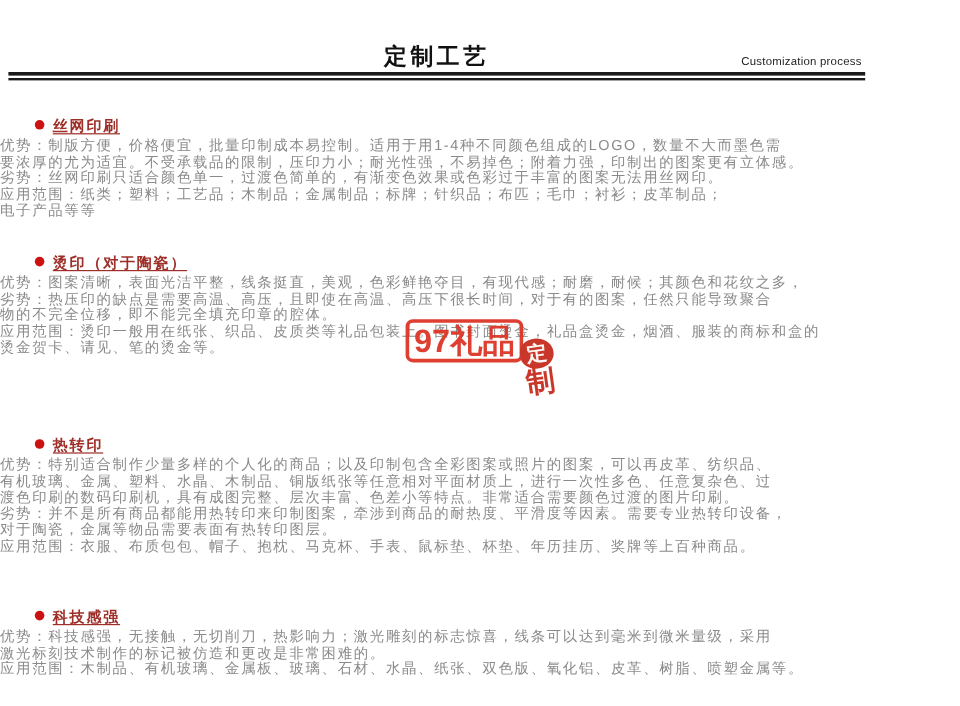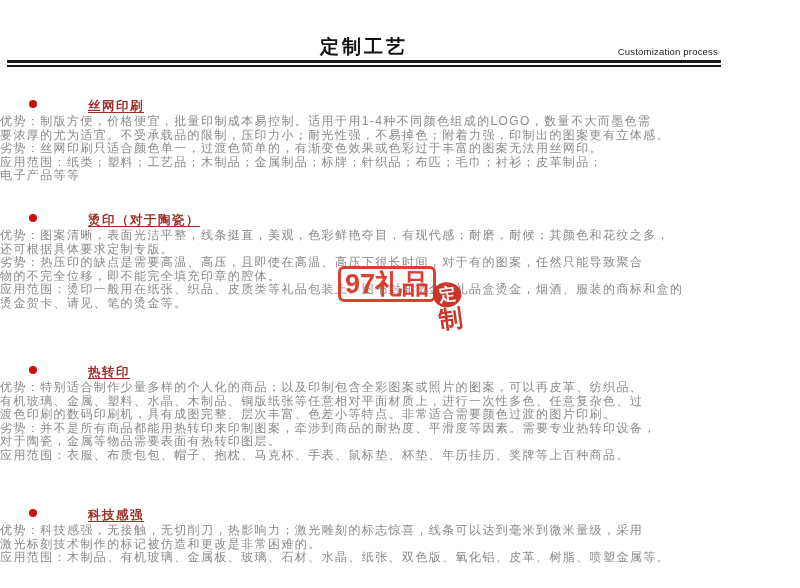--- a/index.html
+++ b/index.html
@@ -45,21 +45,20 @@
     position:absolute;left:29px;top:4px;
     width:8px;height:8px;border-radius:50%;
     background:#cc1111;
   }
   .sec-title{
     font-size:12.5px;font-weight:bold;color:#9e2f28;
     text-decoration:underline;
     text-underline-offset:2px;
     letter-spacing:1.5px;
     white-space:nowrap;
-    margin-left:44px;
   }
   .sec-body{
     margin-top:3px;
   }
   .body-line{
     font-size:12px;color:#8a8a8a;
     line-height:13.5px;
     letter-spacing:1.4px;
     white-space:nowrap;
   }
@@ -121,21 +120,20 @@
         </div>
     </div>
 
     <div class="section sec-1">
       <div class="sec-title-row">
         <span class="bullet"></span>
         <span class="sec-title">烫印（对于陶瓷）</span>
       </div>
       <div class="sec-body">
           <div class="body-line">优势：图案清晰，表面光洁平整，线条挺直，美观，色彩鲜艳夺目，有现代感；耐磨，耐候；其颜色和花纹之多，</div>
-          <div class="body-line">还可根据具体要求定制专版。</div>
           <div class="body-line">劣势：热压印的缺点是需要高温、高压，且即使在高温、高压下很长时间，对于有的图案，任然只能导致聚合</div>
           <div class="body-line">物的不完全位移，即不能完全填充印章的腔体。</div>
           <div class="body-line">应用范围：烫印一般用在纸张、织品、皮质类等礼品包装上。图书封面烫金，礼品盒烫金，烟酒、服装的商标和盒的</div>
           <div class="body-line">烫金贺卡、请见、笔的烫金等。</div>
         </div>
     </div>
 
     <div class="section sec-2">
       <div class="sec-title-row">
         <span class="bullet"></span>

